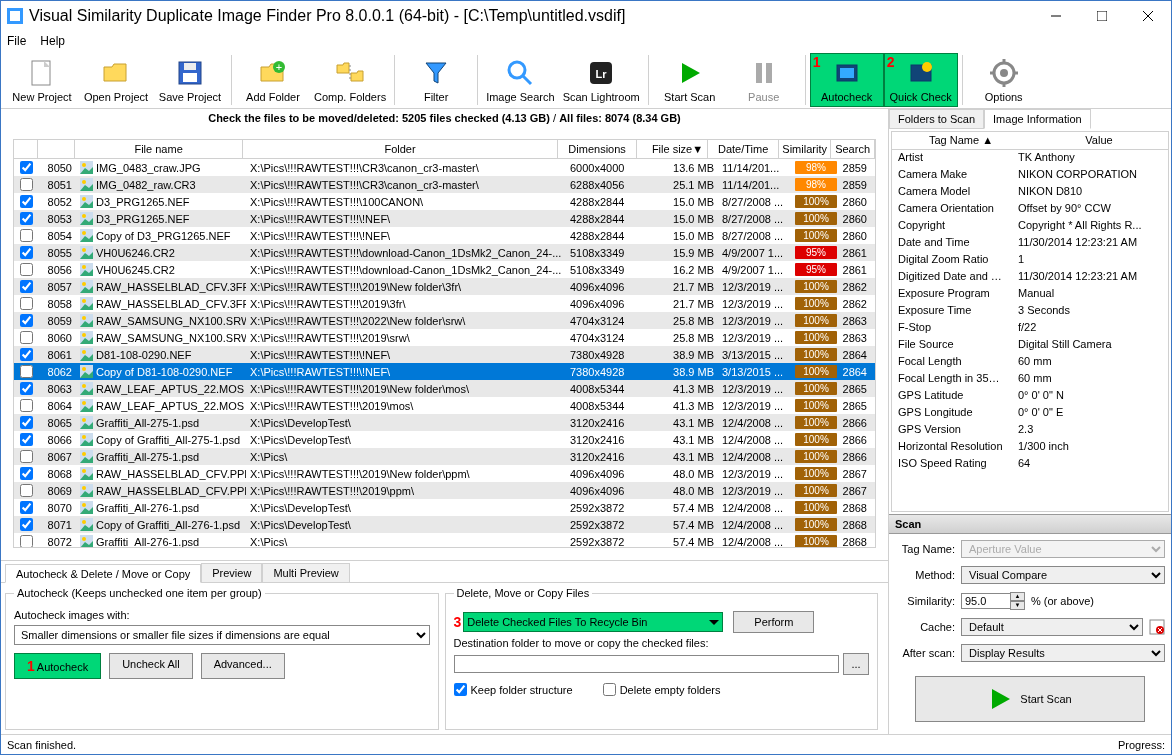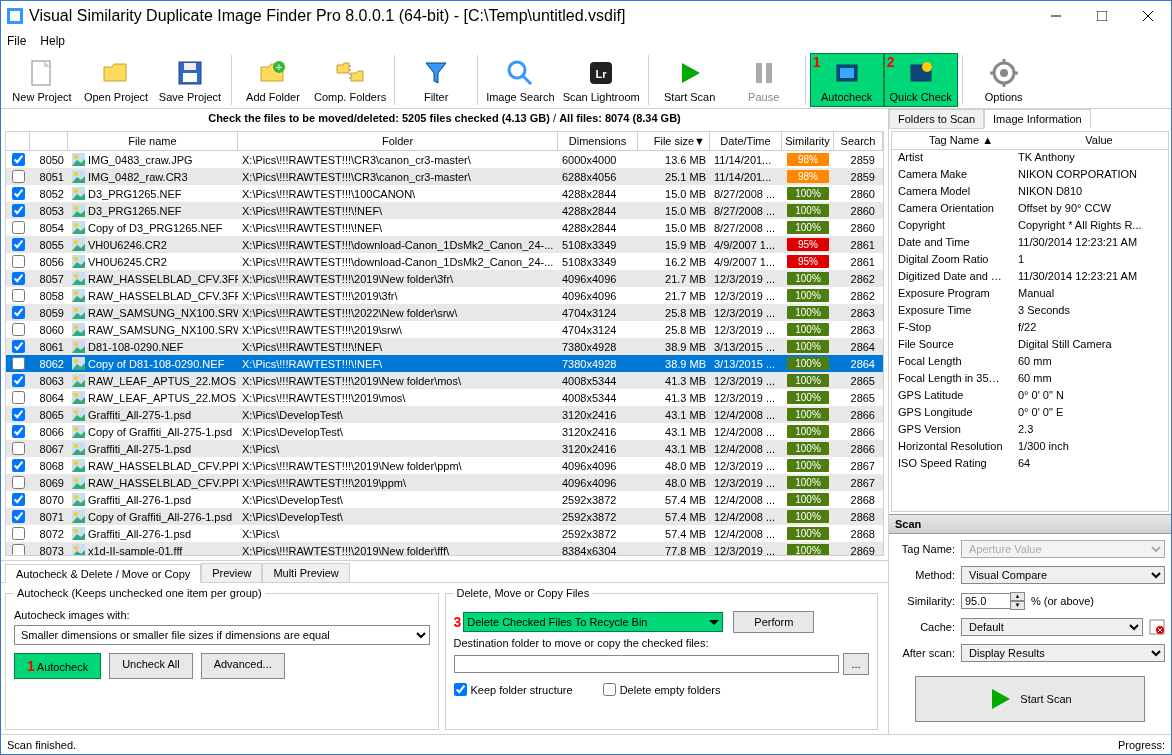--- a/index.html
+++ b/index.html
@@ -17,34 +17,34 @@
 .toolbtn .ticon{width:32px;height:32px;display:flex;align-items:center;justify-content:center}
 .toolbtn .tlabel{font-size:11px;white-space:nowrap}
 .toolbtn.green{background:#00d777;border:1px solid #008040}
 .toolbtn .redcall{position:absolute;top:0;left:2px;color:#f00;font-weight:bold;font-size:14px}
 .sep{width:1px;height:50px;background:#d0d0d0;margin:0 4px}
 .toolbtn.disabled .tlabel{color:#888}
 .mainrow{flex:1;display:flex;min-height:0}
 .leftcol{flex:1;display:flex;flex-direction:column;min-width:0;border-right:1px solid #d0d0d0}
 .checkline{height:18px;display:flex;align-items:center;justify-content:center;font-size:12px;background:#fff}
 .checkline b{font-weight:bold}
-.gridwrap{flex:1;display:flex;flex-direction:column;min-height:0;border:1px solid #d0d0d0;margin:4px}
+.gridwrap{flex:1;display:flex;flex-direction:column;min-height:0;border:1px solid #d0d0d0;margin:12px}
 .ghead{display:flex;background:#fff;border-bottom:1px solid #d0d0d0;height:19px}
 .ghead .gh{border-right:1px solid #d0d0d0;padding:2px 4px;font-size:11px;display:flex;align-items:center;justify-content:center}
 .gbody{flex:1;overflow-y:auto}
 .grow{display:flex;height:17px;align-items:center}
 .grow.alt{background:#e8e8e8}
 .grow.sel{background:#0078d7;color:#fff}
 .grow.sel .gc{color:#fff}
 .gc{padding:0 4px;overflow:hidden;white-space:nowrap;text-overflow:ellipsis;font-size:11px;display:flex;align-items:center;height:17px}
 .gc.chk{justify-content:center}
 .gc.num{justify-content:flex-end}
 .gc input[type=checkbox]{width:13px;height:13px}
 .simbar{height:13px;width:42px;display:flex;align-items:center;justify-content:center;color:#fff;font-size:10px;border-radius:1px}
-.s100{background:#4d7c0f}
+.s100{background:#a16207}
 .s98{background:#f80}
 .s95{background:#d00}
 .fileic{width:13px;height:13px;margin-right:3px;flex-shrink:0}
 .bottomtabs{height:22px;display:flex;border-top:1px solid #d0d0d0;padding-top:2px;padding-left:4px;gap:0}
 .btab{padding:3px 10px;border:1px solid #d0d0d0;border-bottom:none;background:#f0f0f0;font-size:11px}
 .btab.active{background:#fff;border-bottom:1px solid #fff;position:relative;top:1px}
 .autopanel{height:152px;display:flex;border-top:1px solid #d0d0d0;padding:4px}
 .autopanel fieldset{border:1px solid #d0d0d0;padding:6px 8px;flex:1;margin-right:6px}
 .autopanel legend{font-size:11px;padding:0 3px}
 .autopanel .lbl{font-size:11px;margin:4px 0}

